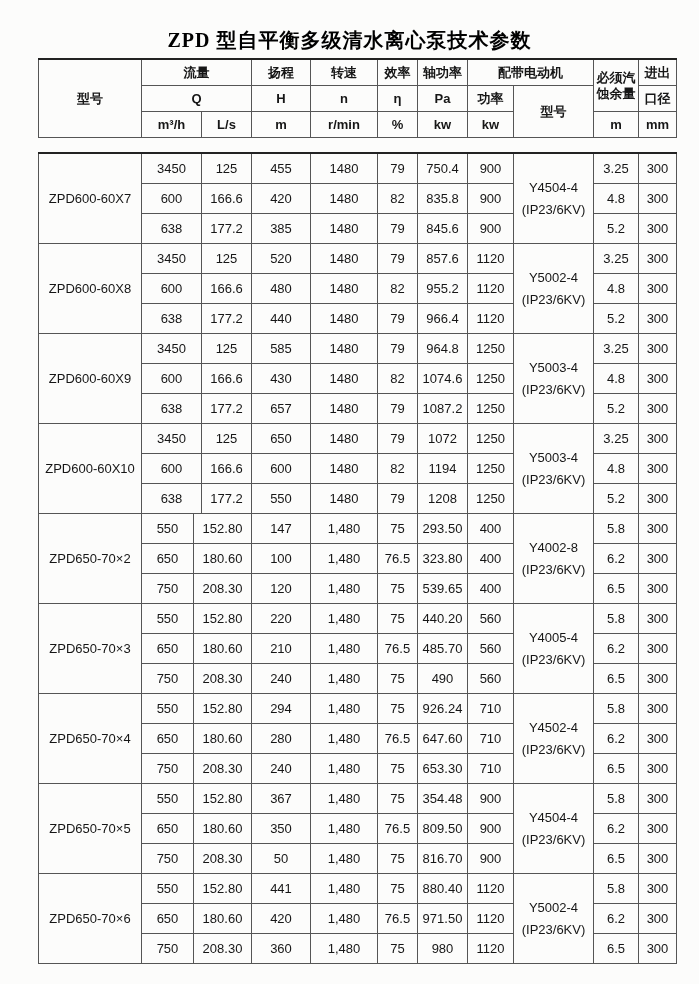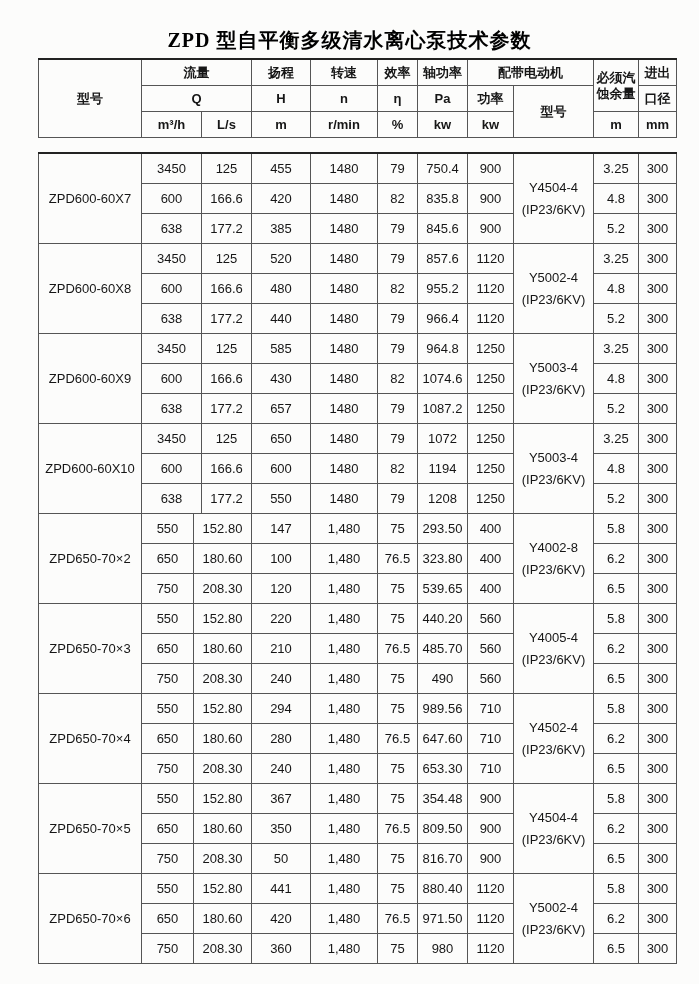--- a/index.html
+++ b/index.html
@@ -380,21 +380,21 @@
           <td>6.5</td>
           <td>300</td>
         </tr>
         <tr>
           <td rowspan="3" class="model-cell">ZPD650-70×4</td>
           <td>550</td>
           <td>152.80</td>
           <td>294</td>
           <td>1,480</td>
           <td>75</td>
-          <td>989.56</td>
+          <td>926.24</td>
           <td>710</td>
           <td rowspan="3" class="motor-cell">
             <div class="motor-line">Y4502-4</div>
             <div class="motor-line">(IP23/6KV)</div>
           </td>
           <td>5.8</td>
           <td>300</td>
         </tr>
         <tr>
           <td>650</td>

